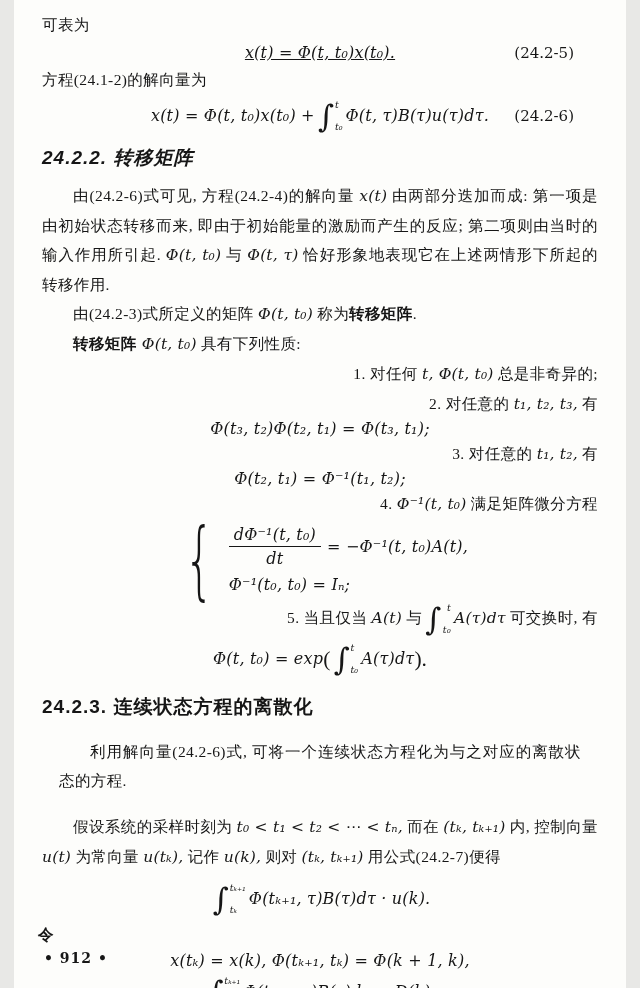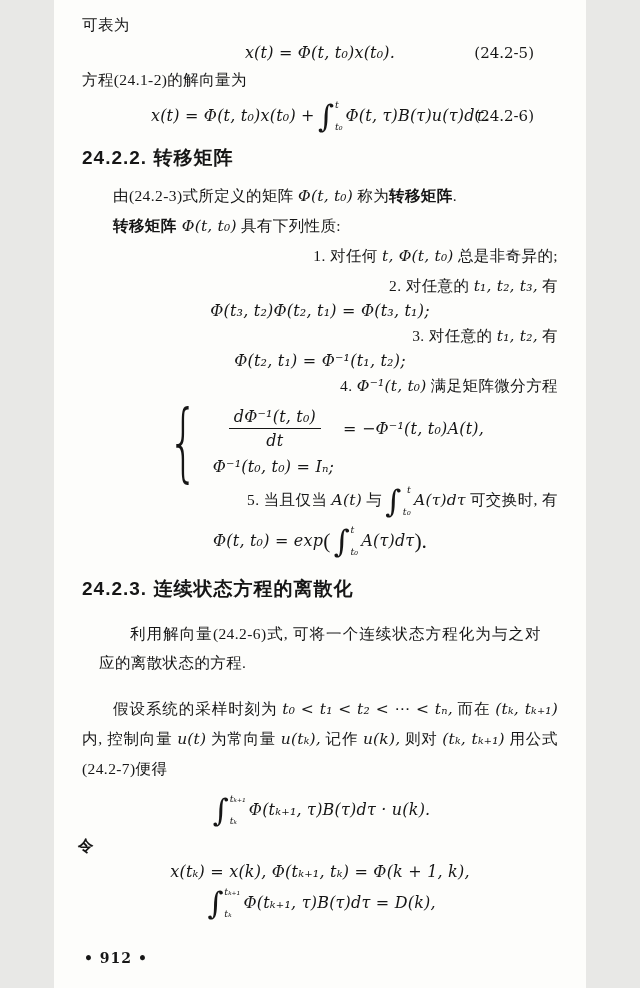--- a/index.html
+++ b/index.html
@@ -1,30 +1,30 @@
 <!DOCTYPE html>
 <html><head>
 <meta charset="utf-8">
 <style>
   html,body{margin:0;padding:0;background:#e8e8e6;}
   .page{
-    width:532px;height:988px;margin:0 auto;position:relative;
+    width:612px;height:988px;margin:0 auto;position:relative;
     background:#fdfdfb;color:#161616;overflow:hidden;box-sizing:border-box;
     font-family:"Liberation Serif","DejaVu Serif",serif;
   }
   .content{padding:10px 28px 0 28px;}
   .t{font-size:15.5px;line-height:29px;letter-spacing:0.4px;}
   .just{text-align:justify;}
   .indent{text-indent:2em;}
   .item{margin-left:16px;text-align:right;}
   .h{
     font-family:"Liberation Sans","DejaVu Sans",sans-serif;
     font-weight:bold;font-size:19px;letter-spacing:1px;line-height:26px;
   }
-  .h1{margin:12px 0 10px 0;}
+  .h1{margin:12px 0 10px 0;font-style:italic;}
   .h2{margin:18px 0 10px 0;}
   b{font-weight:bold;margin-top:32px;}
   
   .m{
     font-family:"DejaVu Serif","DejaVu Sans",serif;
     font-style:italic;letter-spacing:0.2px;
   }
   .eq{
     display:flex;justify-content:center;align-items:center;
     position:relative;font-size:16px;line-height:1.25;
@@ -35,21 +35,21 @@
   }
   .int{display:inline-flex;align-items:center;margin:0 3px;font-style:normal;vertical-align:middle;}
   .int .sign{font-size:31px;line-height:1.05;font-style:normal;font-family:"DejaVu Serif",serif;}
   .lims{
     display:inline-flex;flex-direction:column;justify-content:space-between;
     height:34px;font-size:9.5px;font-style:italic;line-height:1;padding-left:1px;
     font-family:"DejaVu Serif","DejaVu Sans",serif;
   }
   .lims .up{transform:translateY(1px);}
   .lims .lo{transform:translateY(-2px);}
-  .frac{display:inline-flex;flex-direction:column;align-items:center;vertical-align:middle;margin:0 16px;}
+  .frac{display:inline-flex;flex-direction:column;align-items:center;vertical-align:middle;margin:0 0;}
   .frac .fnum{border-bottom:1.4px solid #161616;padding:0 5px 2px 5px;}
   .frac .fden{padding-top:2px;}
   .sys{display:flex;align-items:center;justify-content:center;margin:4px 0 6px 0;font-size:16px;}
   .brace{
     font-family:"DejaVu Sans",sans-serif;font-weight:200;font-size:86px;
     line-height:0.85;transform:scaleX(0.55);margin-right:2px;
   }
   .rows{display:flex;flex-direction:column;align-items:flex-start;gap:7px;}
   .rows .row{display:flex;align-items:center;}
   .eqrow-m{margin:0 0;}
@@ -62,21 +62,21 @@
   .bigp{font-size:135%;font-style:normal;}
 </style>
 </head>
 <body>
 
 <div class="page">
   <div class="content">
 
     <div class="t">可表为</div>
 
-    <div class="eq" style="margin:4px 0 2px 0;">
+    <div class="eq" style="margin:4px 0 2px 0;text-decoration:underline;">
       <span class="m">x(t) = Φ(t, t₀)x(t₀).</span>
       <span class="num">(24.2-5)</span>
     </div>
 
     <div class="t">方程(24.1-2)的解向量为</div>
 
     <div class="eq" style="margin:5px 0 8px 0;">
       <span class="m">x(t) = Φ(t, t₀)x(t₀) +</span>
       <span class="int">
         <span class="sign">∫</span>
@@ -84,20 +84,23 @@
           <span class="up">t</span>
           <span class="lo">t₀</span>
         </span>
       </span>
       <span class="m">Φ(t, τ)B(τ)u(τ)dτ.</span>
       <span class="num">(24.2-6)</span>
     </div>
 
     <div class="h h1">24.2.2. 转移矩阵</div>
 
+    <p class="t just indent" style="margin:0;">
+      <span>由(24.2-6)式可见, 方程(24.2-4)的解向量 </span><span class="m">x(t)</span><span> 由两部分迭加而成: 第一项是由初始状态转移而来, 即由于初始能量的激励而产生的反应; 第二项则由当时的输入作用所引起. </span><span class="m">Φ(t, t₀)</span><span> 与 </span><span class="m">Φ(t, τ)</span><span> 恰好形象地表现它在上述两情形下所起的转移作用.</span>
+    </p>
 
     <div class="t indent">
       <span>由(24.2-3)式所定义的矩阵 </span><span class="m">Φ(t, t₀)</span><span> 称为</span><b>转移矩阵</b><span>.</span>
     </div>
 
     <div class="t indent">
       <b>转移矩阵</b><span class="m"> Φ(t, t₀)</span><span> 具有下列性质:</span>
     </div>
 
     <div class="t item">

